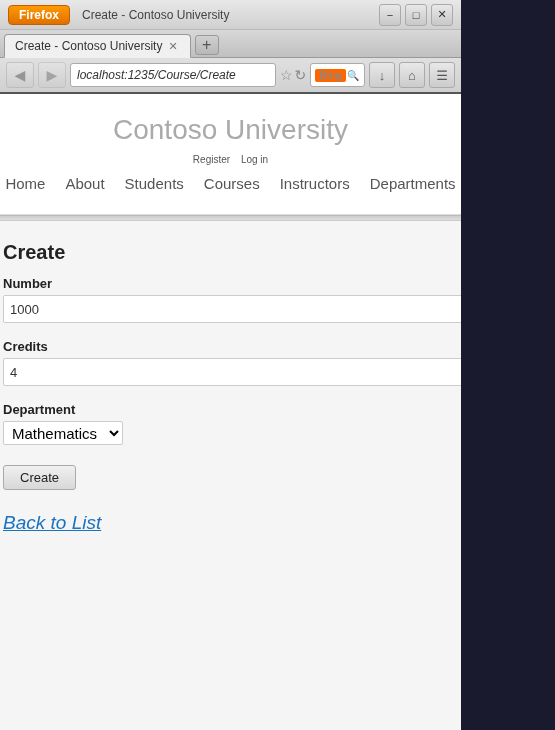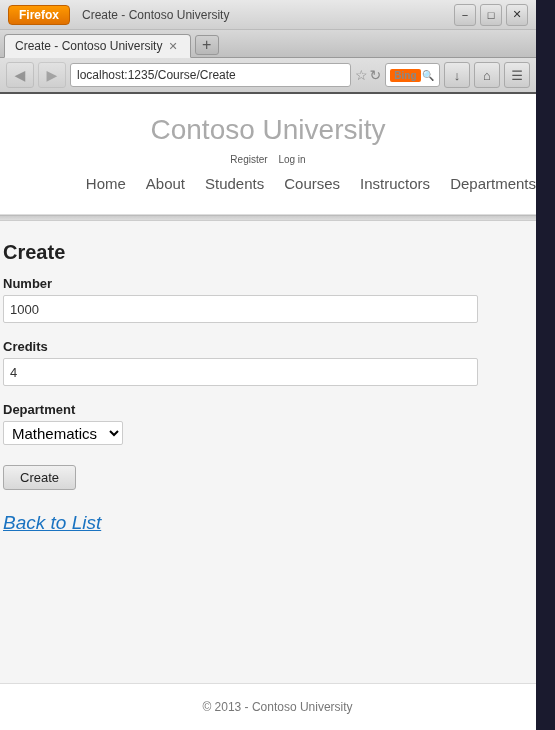--- a/index.html
+++ b/index.html
@@ -8,21 +8,21 @@
       font-family: Arial, sans-serif;
       font-size: 14px;
       background: #1a1a2e;
       width: 555px;
       height: 730px;
       overflow: hidden;
     }
 
     
     .browser-frame {
-      width: 536px;
+      width: 461px;
       height: 730px;
       display: flex;
       flex-direction: column;
       background: #f0f0f0;
     }
 
     
     .title-bar {
       background: linear-gradient(to bottom, #e8e8e8, #d0d0d0);
       height: 30px;
@@ -137,20 +137,21 @@
       flex: 1;
       height: 24px;
       border: 1px solid #aaa;
       border-radius: 3px;
       background: white;
       padding: 0 6px;
       font-size: 12px;
       color: #333;
       display: flex;
       align-items: center;
+      font-style: italic;
     }
 
     .search-box {
       display: flex;
       align-items: center;
       background: white;
       border: 1px solid #aaa;
       border-radius: 3px;
       height: 24px;
       padding: 0 4px;
@@ -206,21 +207,21 @@
     .site-links a {
       color: #555;
       text-decoration: none;
       margin: 0 4px;
     }
 
     .site-nav {
       font-size: 15px;
       color: #555;
       display: flex;
-      justify-content: flex-end;
+      justify-content: center;
       gap: 20px;
       padding-bottom: 12px;
     }
 
     .site-nav a {
       color: #555;
       text-decoration: none;
     }
 
     .divider-bar {
@@ -409,18 +410,15 @@
       <div>
         <button class="create-btn">Create</button>
       </div>
 
       <div style="margin-top: 8px;">
         <a class="back-link">Back to List</a>
       </div>
 
     </div>
 
-    <div class="site-footer">
-      <span>© 2013 - Contoso University</span>
-    </div>
 
   </div>
 </div>
 
 </body></html>

